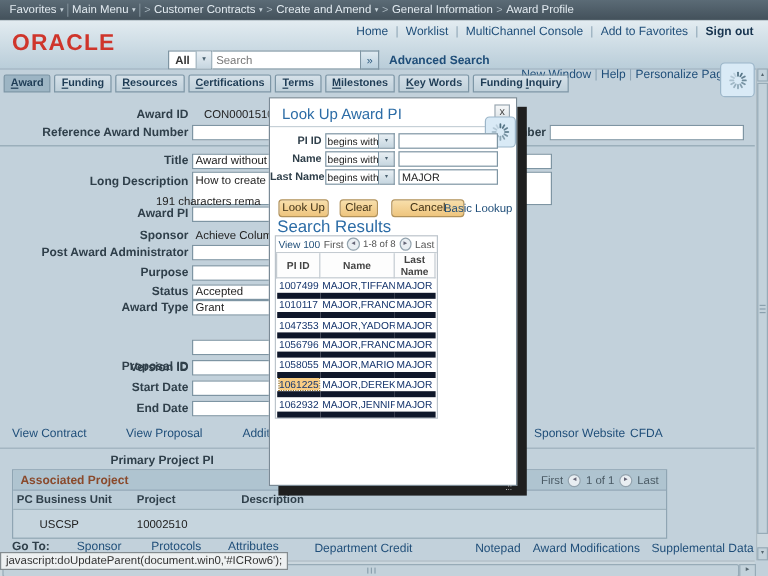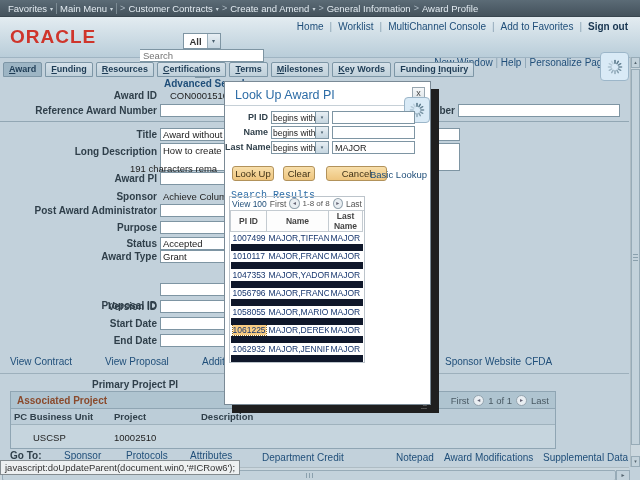--- a/index.html
+++ b/index.html
@@ -15,21 +15,21 @@
   .navcaret{font-size:6px;color:#c9d5dc;}
   .navsep{color:#aebbc4;font-size:9px;}
   .navdiv{width:1px;height:11px;background:#7c8b94;}
   
   .header{left:0;top:17px;width:640px;height:40px;background:linear-gradient(#e3ecf1,#b9cdd9);
     border-bottom:1px solid #9fb4c2;}
   .logo{left:10px;top:26px;font-size:19px;font-weight:bold;color:#cf352b;letter-spacing:1px;}
   .toplinks{right:12px;top:21px;display:flex;align-items:flex-start;gap:6px;font-size:10px;white-space:nowrap;}
   .pipe{color:#8aa2b3;}
   .signout{font-weight:bold;color:#17344f;}
-  .searchbar{left:140px;top:33px;display:flex;align-items:center;height:34px;flex-direction:column;}
+  .searchbar{left:140px;top:33px;display:flex;align-items:center;height:34px;}
   .scopebox{display:flex;align-items:center;background:#fff;border:1px solid #7e95a3;height:16px;box-sizing:border-box;}
   .scopetxt{font-weight:bold;font-size:9.5px;padding:0 5px;color:#333;}
   .scopedd{width:12px;height:14px;background:linear-gradient(#e8eff4,#c6d6e0);border-left:1px solid #9cb0bc;
     font-size:6px;color:#49606f;text-align:center;line-height:14px;cursor:pointer;}
   .searchinput{width:124px;height:16px;border:1px solid #7e95a3;border-left:none;box-sizing:border-box;
     font-family:"Liberation Sans",sans-serif;font-size:9.5px;padding:0 3px;color:#555;}
   .gobtn{width:15px;height:16px;box-sizing:border-box;background:linear-gradient(#dfeaf1,#b9cfdc);
     border:1px solid #7e95a3;border-left:none;color:#2c5a7e;font-size:9px;text-align:center;line-height:14px;cursor:pointer;}
   .advsearch{margin-left:8px;font-size:10px;font-weight:bold;}
   
@@ -92,28 +92,28 @@
     border:1px solid #9cb6c9;border-radius:4px;background:#d9eaf6;display:flex;align-items:center;justify-content:center;}
   .mlabel{position:absolute;left:0;width:43px;text-align:right;font-weight:bold;font-size:9px;color:#2f3f4a;white-space:nowrap;}
   .mselect{position:absolute;left:46px;width:45px;height:13px;box-sizing:border-box;border:1px solid #7e95a3;
     background:#fff;font-size:8.5px;padding:1px 1px;color:#222;white-space:nowrap;overflow:hidden;}
   .mdd{position:absolute;left:91px;width:13px;height:13px;box-sizing:border-box;border:1px solid #7e95a3;border-left:none;
     background:linear-gradient(#e8eff4,#c6d6e0);font-size:5px;color:#49606f;text-align:center;line-height:11px;cursor:pointer;}
   .minput{position:absolute;left:107px;width:83px;height:13px;box-sizing:border-box;border:1px solid #7e95a3;
     font-family:"Liberation Sans",sans-serif;font-size:9px;padding:0 2px;color:#222;}
   .mbtn{position:absolute;height:15px;box-sizing:border-box;border:1px solid #b2925a;border-radius:3px;
     background:linear-gradient(#f8dfab,#eec57e);font-size:9.5px;color:#3f3116;text-align:center;line-height:13px;cursor:pointer;}
-  .mresults{position:absolute;left:6px;top:108px;font-size:10px;color:#2c6ca6;font-family:Liberation Mono, monospace;}
+  .mresults{position:absolute;left:6px;top:98px;font-size:14px;color:#2c6ca6;}
   .mgrid{position:absolute;left:4px;top:114px;width:134px;border:1px solid #bcc4cb;}
   .mnav{height:13px;display:flex;align-items:center;gap:3px;padding:0 2px;border-bottom:1px solid #c4cbd1;
     font-size:8.5px;color:#555;white-space:nowrap;}
   .mtable{border-collapse:collapse;table-layout:fixed;width:132px;}
   .mtable th{border:1px solid #c4cbd1;border-top:none;font-size:8.5px;font-weight:bold;color:#444;
     height:12px;padding:0;background:#fdfdfd;}
-  .mtable td{font-size:8.5px;color:#16356d;height:11.5px;padding:0 0 0 2px;border-bottom:7px solid #0f172a;
+  .mtable td{font-size:8.5px;color:#16356d;height:11.5px;padding:0 0 0 2px;border-bottom:5px solid #0f172a;
     white-space:nowrap;overflow:hidden;}
   .mtable td a{color:#16356d;}
   .selid{display:inline-block;background:#f9cd84;outline:1px dotted #8f6b1e;}
   .grip-dots{position:absolute;left:196px;top:321px;color:#d8d8d8;font-size:7px;z-index:60;}
 </style>
 </head>
 <body>
 
 <div class="screen">
 

